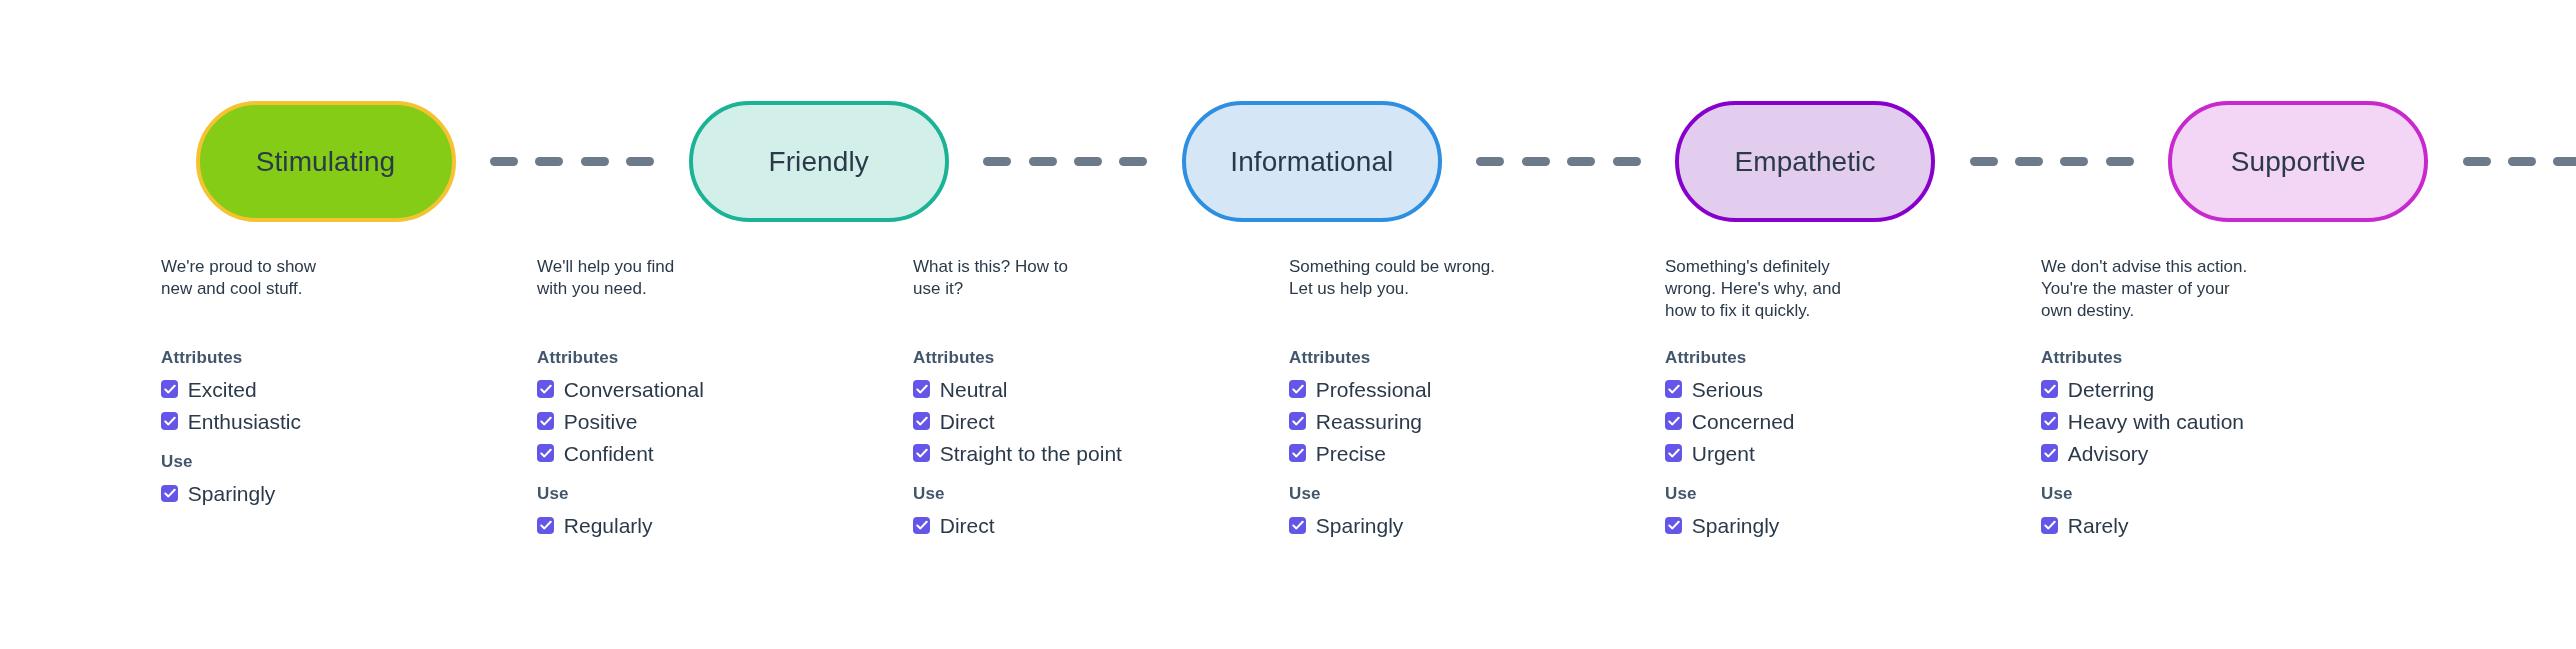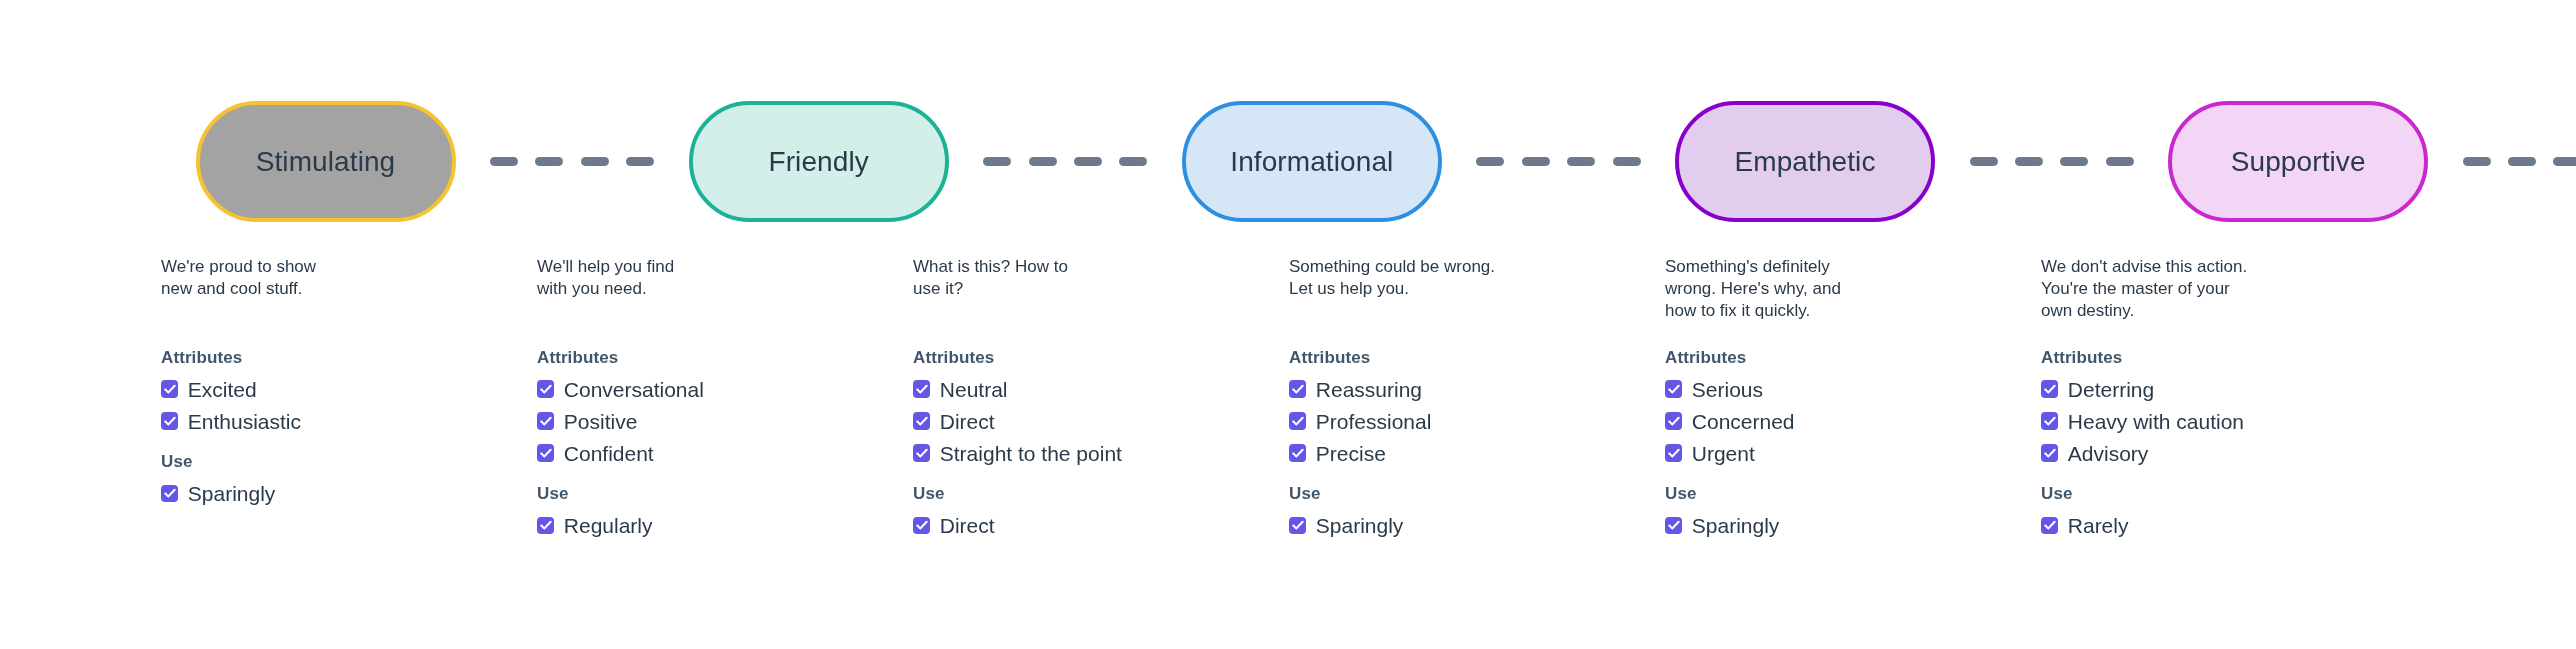--- a/index.html
+++ b/index.html
@@ -140,21 +140,21 @@
     color: #2b3a4a;
   }
 </style>
 </head>
 <body>
 
 <div class="board">
 
   <div class="pill-row">
       <div class="pill-cell">
-        <div class="pill" style="border-color: rgb(245, 194, 49); background: #a3a3a3;">Stimulating</div>
+        <div class="pill" style="border-color: rgb(245, 194, 49); background: #84cc16;">Stimulating</div>
       </div>
       <div class="connector">
         <span class="dash" style="background: rgb(108, 122, 140);"></span>
         <span class="dash" style="background: rgb(108, 122, 140);"></span>
         <span class="dash" style="background: rgb(108, 122, 140);"></span>
         <span class="dash" style="background: rgb(108, 122, 140);"></span>
       </div>
       <div class="pill-cell">
         <div class="pill" style="border-color: rgb(27, 178, 149); background: rgb(211, 239, 233);">Friendly</div>
       </div>
@@ -315,29 +315,29 @@
         <p class="desc">Something could be wrong.
 Let us help you.</p>
         <div class="group">
           <div class="group-title">Attributes</div>
           <div class="check-row">
             <span class="checkbox" style="background: rgb(100, 87, 232);">
               <svg viewBox="0 0 18 16">
                 <path d="M2 8.2 L6.6 12.6 L16 2.6" fill="none" stroke="#ffffff" stroke-width="3.1" stroke-linecap="round" stroke-linejoin="round"></path>
               </svg>
             </span>
+            <span class="check-label">Professional</span>
+          </div>
+          <div class="check-row">
+            <span class="checkbox" style="background: rgb(100, 87, 232);">
+              <svg viewBox="0 0 18 16">
+                <path d="M2 8.2 L6.6 12.6 L16 2.6" fill="none" stroke="#ffffff" stroke-width="3.1" stroke-linecap="round" stroke-linejoin="round"></path>
+              </svg>
+            </span>
             <span class="check-label">Reassuring</span>
-          </div>
-          <div class="check-row">
-            <span class="checkbox" style="background: rgb(100, 87, 232);">
-              <svg viewBox="0 0 18 16">
-                <path d="M2 8.2 L6.6 12.6 L16 2.6" fill="none" stroke="#ffffff" stroke-width="3.1" stroke-linecap="round" stroke-linejoin="round"></path>
-              </svg>
-            </span>
-            <span class="check-label">Professional</span>
           </div>
           <div class="check-row">
             <span class="checkbox" style="background: rgb(100, 87, 232);">
               <svg viewBox="0 0 18 16">
                 <path d="M2 8.2 L6.6 12.6 L16 2.6" fill="none" stroke="#ffffff" stroke-width="3.1" stroke-linecap="round" stroke-linejoin="round"></path>
               </svg>
             </span>
             <span class="check-label">Precise</span>
           </div>
         </div>

